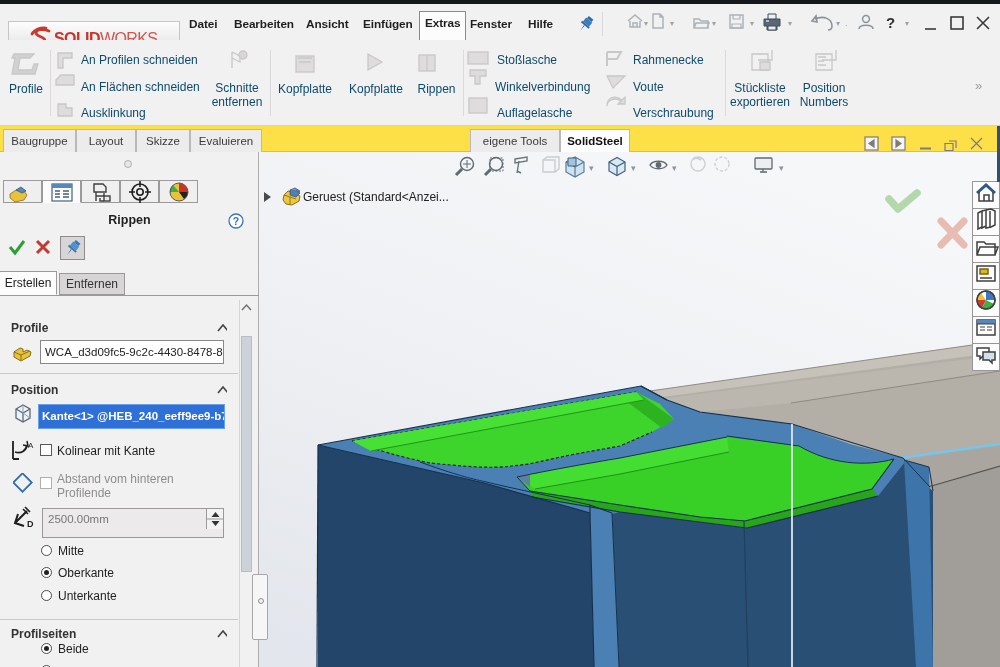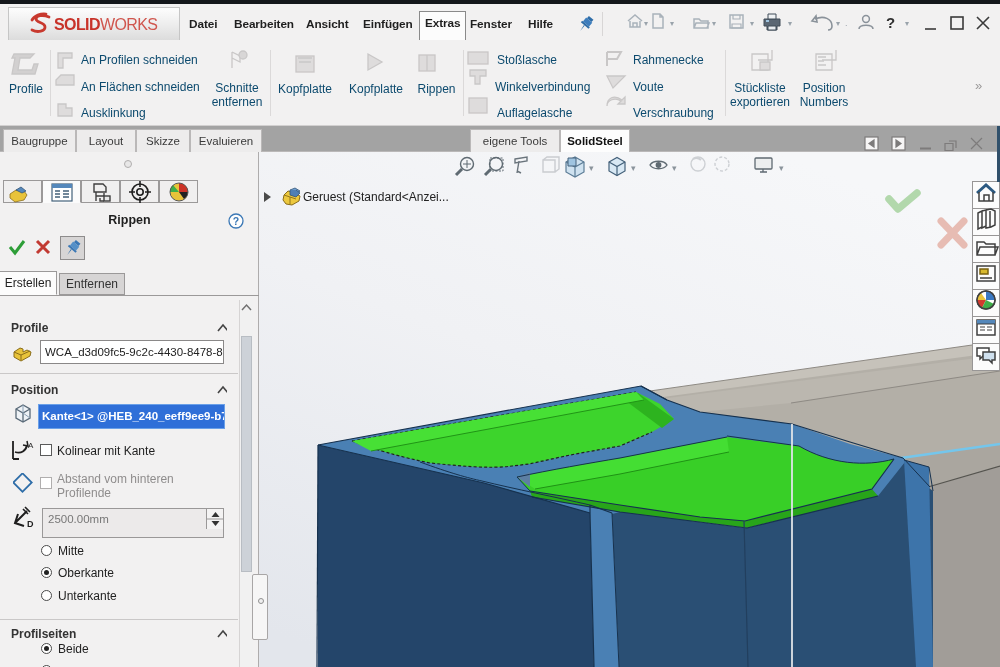--- a/index.html
+++ b/index.html
@@ -1,28 +1,28 @@
 <!DOCTYPE html>
 <html><head><meta charset="utf-8">
 <style>
 html,body{margin:0;padding:0;width:1000px;height:667px;overflow:hidden;font-family:"Liberation Sans",sans-serif;}
 *{box-sizing:border-box;}
 .abs{position:absolute;}
 #page{position:relative;width:1000px;height:667px;background:#f1f0f0;overflow:hidden;}
 #topstrip{left:0;top:0;width:1000px;height:4px;background:#14171b;}
 #menubar{left:0;top:4px;width:1000px;height:36px;background:#f2f1f1;}
-#logo{left:8px;top:3px;width:172px;height:34px;background:linear-gradient(180deg,#fdfdfd,#ececec 55%,#dcdcdc);border:1px solid #c6c6c6;}
+#logo{left:8px;top:17px;width:172px;height:34px;background:linear-gradient(180deg,#fdfdfd,#ececec 55%,#dcdcdc);border:1px solid #c6c6c6;}
 .menuitem{position:absolute;top:10px;height:20px;line-height:20px;font-size:11.8px;letter-spacing:-0.1px;font-weight:700;color:#1f1f1f;}
 #extrasbox{border:1px solid #8a8a8a;background:#fcfcfc;padding:0 5px;top:7px;height:36px;line-height:23px;}
 .vsep{position:absolute;background:#d8d6d6;width:1px;}
 #toolbar{left:0;top:40px;width:1000px;height:86px;background:#f2f1f1;border-bottom:1px solid #d2d0d0;}
 .tsep{position:absolute;top:10px;height:66px;width:1px;background:#dbd9d9;}
 .glabel{position:absolute;font-size:12px;color:#0c4a6e;white-space:nowrap;}
 .gctr{text-align:center;}
-#tabrow{left:0;top:126px;width:1000px;height:26px;background:#a3a3a3;}
+#tabrow{left:0;top:126px;width:1000px;height:26px;background:#fde047;}
 .tab{position:absolute;top:3px;height:23px;line-height:22px;font-size:11.5px;color:#3a3a3a;background:#edecec;border:1px solid #bab8b8;border-bottom:none;text-align:center;}
 .tab.active{background:#fdfdfd;font-weight:700;color:#111;height:24px;}
 #tabrow .underline{position:absolute;left:0;top:25px;width:1000px;height:1px;background:#bab8b8;}
 #viewport{left:253px;top:152px;width:747px;height:515px;background:linear-gradient(115deg,#eef0f4 0%,#f8f9fa 55%,#e9ebf0 100%);}
 #panel{left:0;top:152px;width:259px;height:515px;background:#f2f1f1;}
 #panelborder{left:258px;top:152px;width:1px;height:515px;background:#aeacac;}
 .ptab{position:absolute;top:180px;width:39px;height:23px;background:#f0efef;border:1px solid #9b9999;border-bottom:1px solid #9b9999;}
 .ptab.active{background:#fbfbfb;border-bottom:1px solid #fbfbfb;}
 .sehead{position:absolute;font-weight:700;font-size:12px;color:#333;}
 .chev{position:absolute;width:10px;height:10px;}

